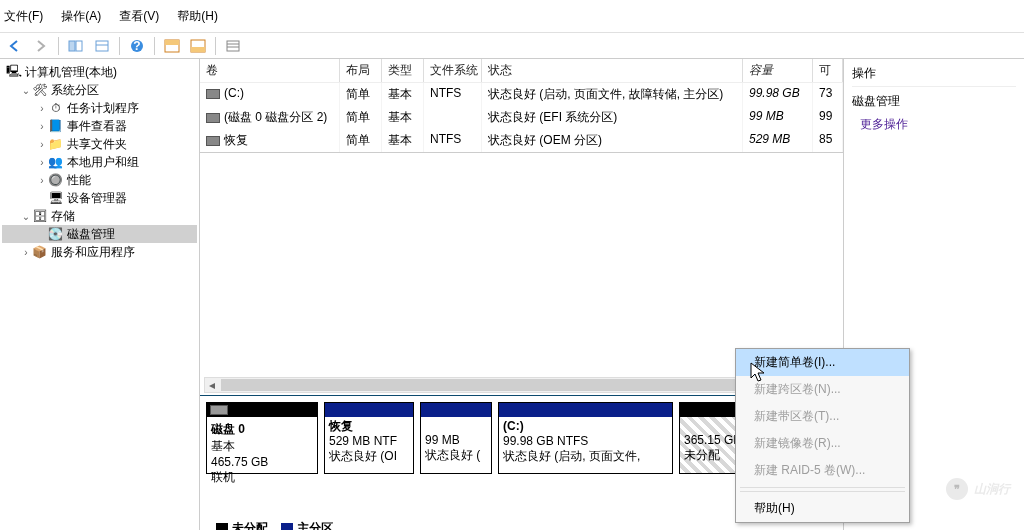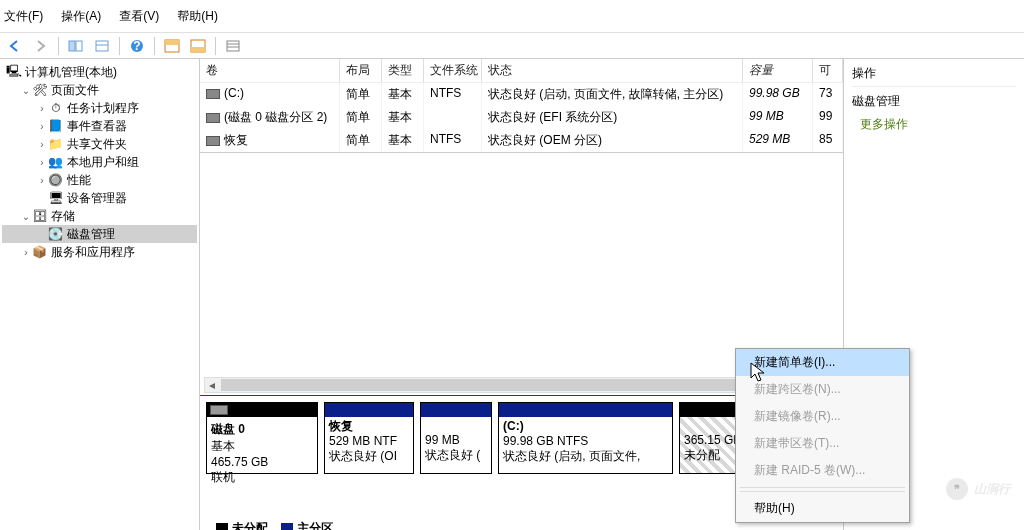--- a/index.html
+++ b/index.html
@@ -12,21 +12,21 @@
   .main{display:flex;height:calc(100% - 46px);}
   .tree{width:200px;border-right:1px solid #ccc;padding:4px 2px;overflow:hidden;}
   .tree-row{display:flex;align-items:center;height:18px;padding-left:4px;cursor:default;white-space:nowrap;}
   .tree-row.sel{background:#d0d0d0;}
   .twist{width:12px;text-align:center;color:#666;font-size:10px;}
   .ticon{width:16px;height:16px;display:inline-flex;align-items:center;justify-content:center;margin-right:3px;}
   .indent1{padding-left:18px;} .indent2{padding-left:34px;}
   .content{flex:1;display:flex;flex-direction:column;border-right:1px solid #ccc;}
   .actions{width:180px;padding:6px 8px;}
   .actions h4{margin:0 0 6px 0;font-size:12px;font-weight:normal;border-bottom:1px solid #eee;padding-bottom:4px;}
-  .actions .lnk{color:#4d7c0f;margin:6px 0 8px 8px;cursor:pointer;}
+  .actions .lnk{color:#4c1d95;margin:6px 0 8px 8px;cursor:pointer;}
   
   .vtable{flex:0 0 auto;border-bottom:1px solid #ccc;}
   .vhdr{display:flex;background:#fff;border-bottom:1px solid #eee;}
   .vhdr div, .vrow div{padding:3px 6px;white-space:nowrap;overflow:hidden;border-right:1px solid #f4f4f4;}
   .vrow{display:flex;}
   .c-vol{width:140px;} .c-lay{width:42px;} .c-typ{width:42px;} .c-fs{width:58px;} .c-st{flex:1;} .c-cap{width:70px;text-align:left;font-style:italic;} .c-av{width:30px;}
   .vhdr div{border-right:1px solid #ddd;font-weight:normal;color:#222;}
   .vicon{display:inline-block;width:14px;height:10px;background:#888;border:1px solid #555;margin-right:4px;vertical-align:middle;}
   
   .mid{flex:1;position:relative;}
@@ -129,21 +129,21 @@
 <div class="main">
 
   <div class="tree">
     <div class="tree-row">
         <span class="ticon">🖳</span>
         <span>计算机管理(本地)</span>
       </div>
     <div class="tree-row indent1">
         <span class="twist">⌄</span>
         <span class="ticon">🛠</span>
-        <span>页面文件</span>
+        <span>系统分区</span>
       </div>
     <div class="tree-row indent2">
         <span class="twist">›</span>
         <span class="ticon">⏱</span>
         <span>任务计划程序</span>
       </div>
     <div class="tree-row indent2">
         <span class="twist">›</span>
         <span class="ticon">📘</span>
         <span>事件查看器</span>
@@ -271,22 +271,22 @@
   <div class="actions">
     <h4>操作</h4>
     <div>磁盘管理</div>
     <div class="lnk">更多操作</div>
   </div>
 </div>
 
 <div class="ctx">
   <div class="item hl">新建简单卷(I)...</div>
   <div class="item dis">新建跨区卷(N)...</div>
+  <div class="item dis">新建带区卷(T)...</div>
   <div class="item dis">新建镜像卷(R)...</div>
-  <div class="item dis">新建带区卷(T)...</div>
   <div class="item dis">新建 RAID-5 卷(W)...</div>
   <hr>
   <hr>
   <div class="item">帮助(H)</div>
 </div>
 
 <svg class="cursor" width="18" height="22">
     <path d="M1 1 L1 16 L5 12 L8 19 L11 18 L8 11 L14 11 Z" fill="#fff" stroke="#000"></path>
   </svg>
 

